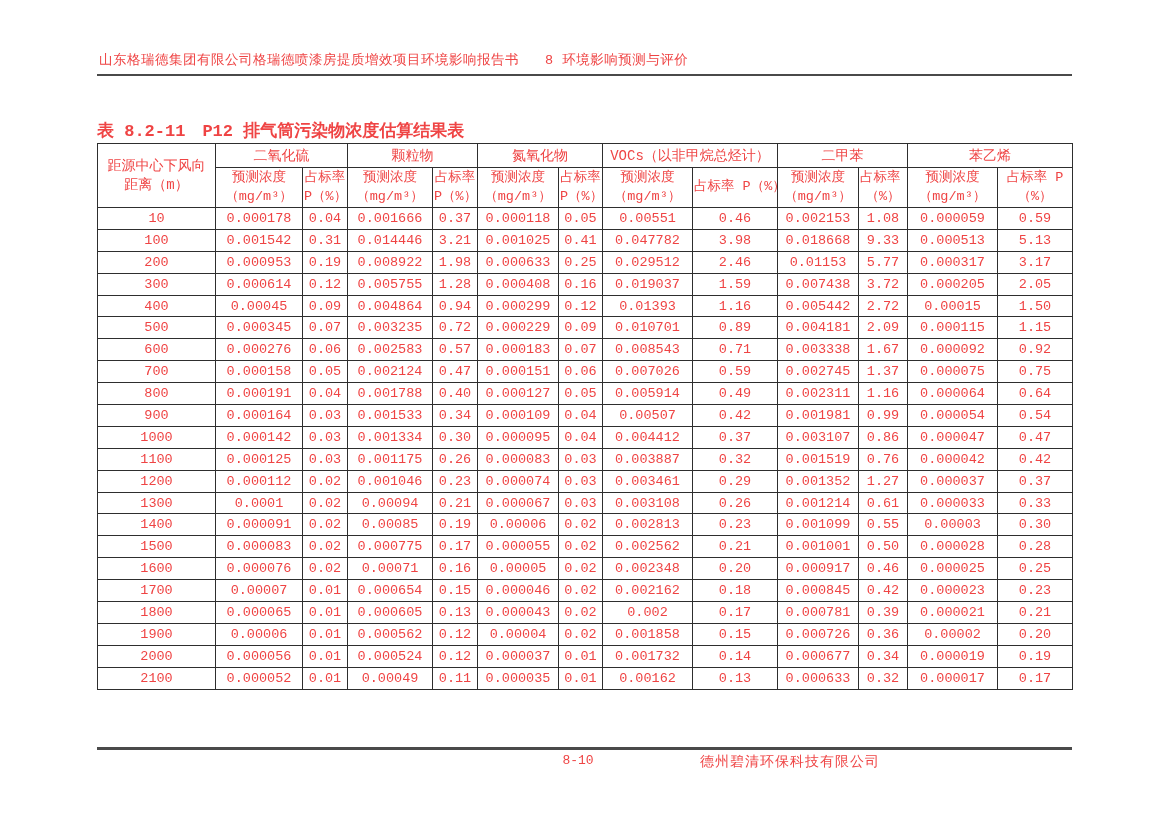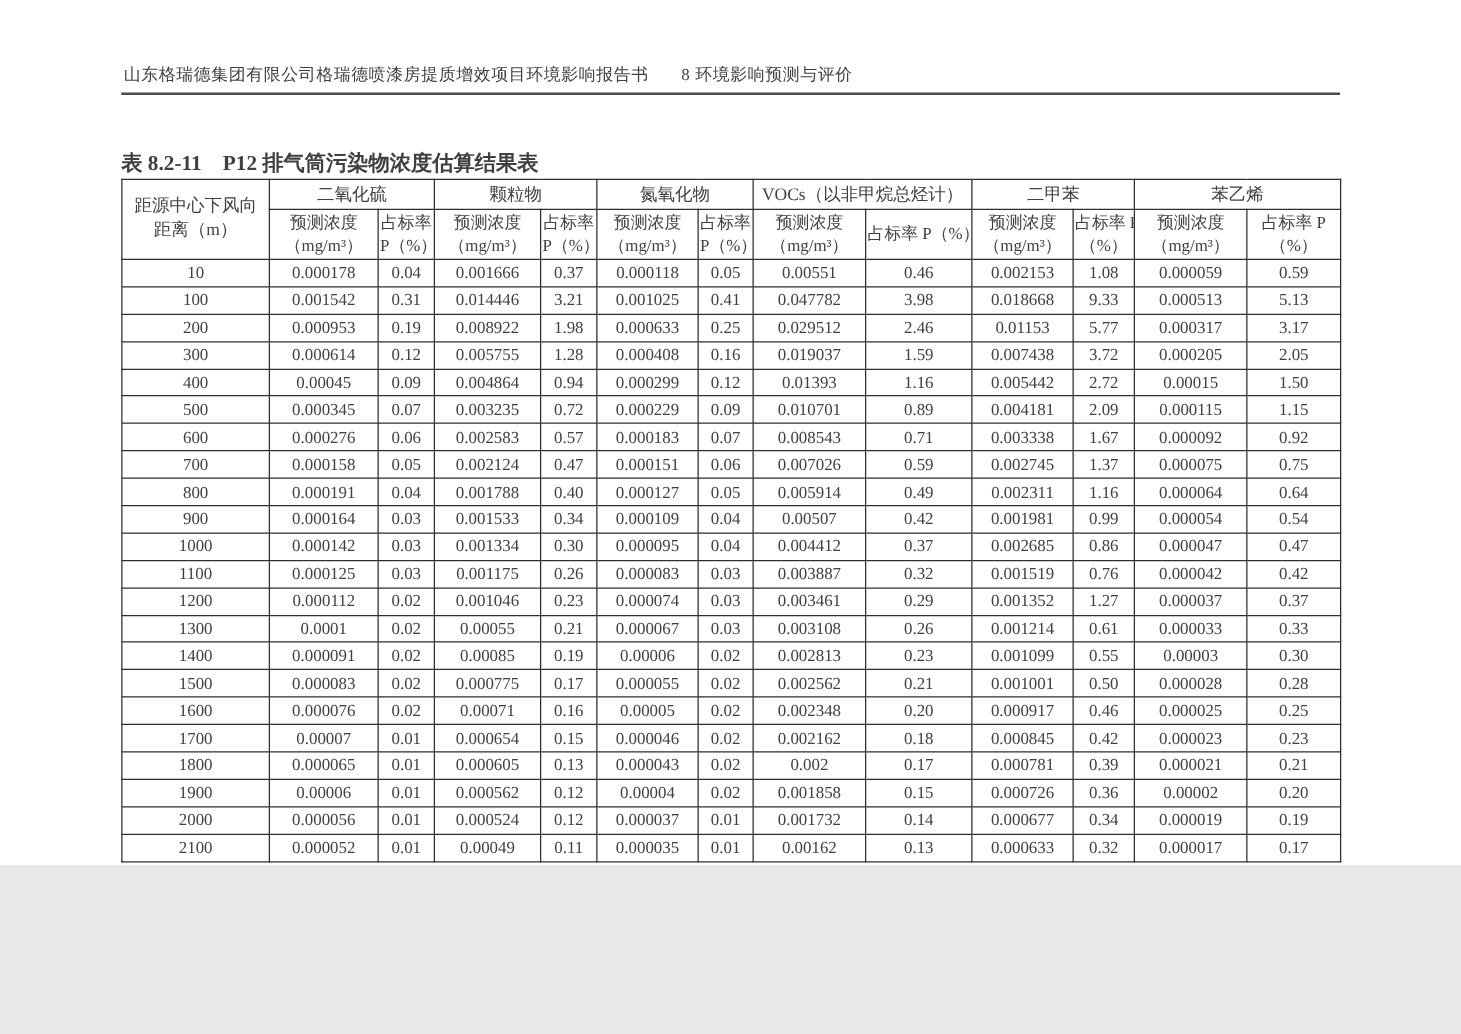--- a/index.html
+++ b/index.html
@@ -1,23 +1,23 @@
 <!DOCTYPE html>
 <html><head>
 <meta charset="utf-8">
 <style>
   html, body { margin: 0; padding: 0; background: #e8e8e8; }
   .page {
     position: relative;
     width: 1169px;
-    height: 692px;
+    height: 827px;
     margin: 0 auto;
     background: #ffffff;
-    font-family: Liberation Serif, serif;
-    color: #404040;
+    font-family: Liberation Mono, monospace;
+    color: #ef4444;
     overflow: hidden;
   }
   
   .doc-header {
     position: absolute;
     left: 97px;
     top: 50px;
     width: 975px;
     height: 24px;
     border-bottom: 2.5px solid #4a4a4a;
@@ -334,21 +334,21 @@
         <tr>
           <td>1000</td>
           <td>0.000142</td>
           <td>0.03</td>
           <td>0.001334</td>
           <td>0.30</td>
           <td>0.000095</td>
           <td>0.04</td>
           <td>0.004412</td>
           <td>0.37</td>
-          <td>0.002685</td>
+          <td>0.003107</td>
           <td>0.86</td>
           <td>0.000047</td>
           <td>0.47</td>
         </tr>
         <tr>
           <td>1100</td>
           <td>0.000125</td>
           <td>0.03</td>
           <td>0.001175</td>
           <td>0.26</td>
@@ -373,21 +373,21 @@
           <td>0.29</td>
           <td>0.001352</td>
           <td>1.27</td>
           <td>0.000037</td>
           <td>0.37</td>
         </tr>
         <tr>
           <td>1300</td>
           <td>0.0001</td>
           <td>0.02</td>
-          <td>0.00055</td>
+          <td>0.00094</td>
           <td>0.21</td>
           <td>0.000067</td>
           <td>0.03</td>
           <td>0.003108</td>
           <td>0.26</td>
           <td>0.001214</td>
           <td>0.61</td>
           <td>0.000033</td>
           <td>0.33</td>
         </tr>

